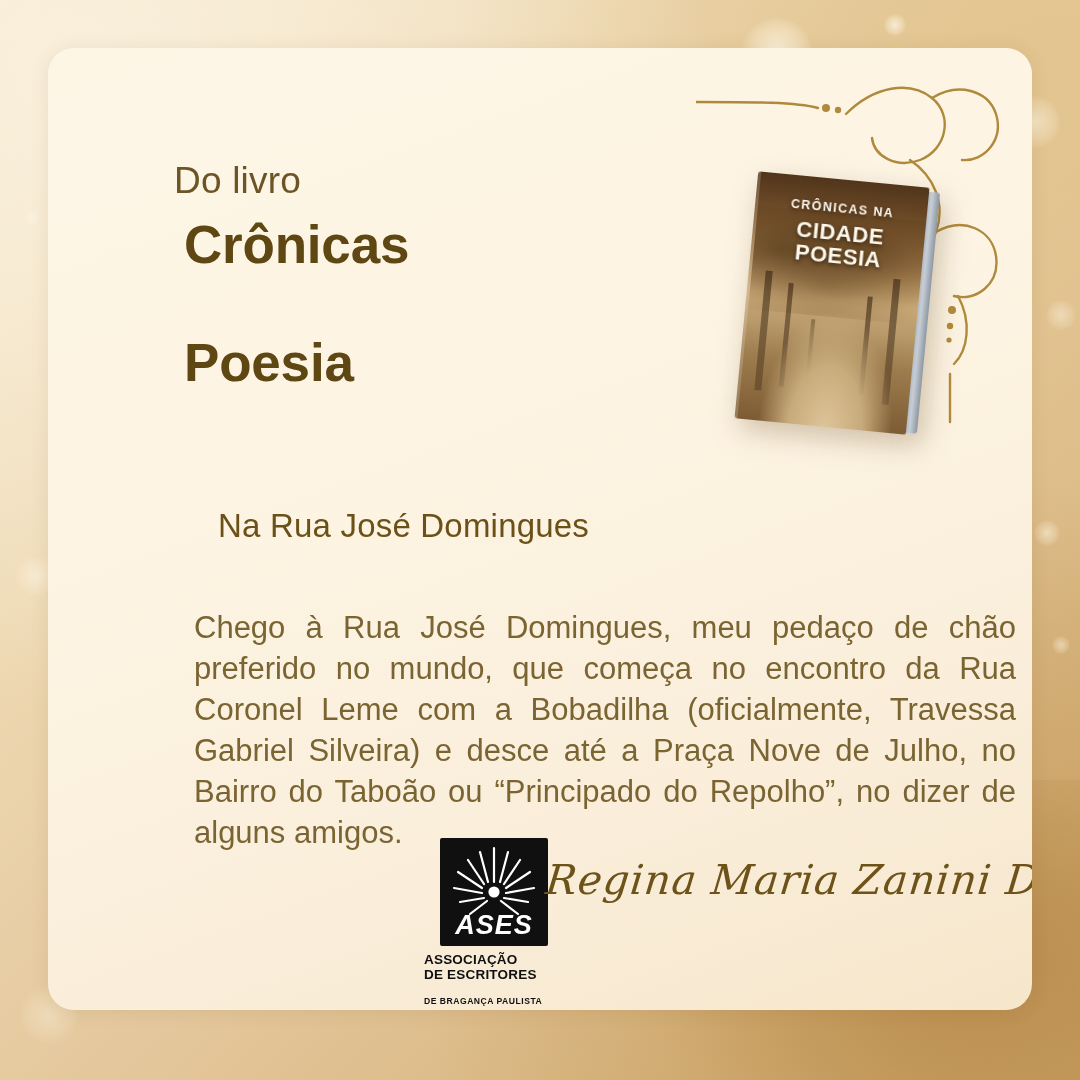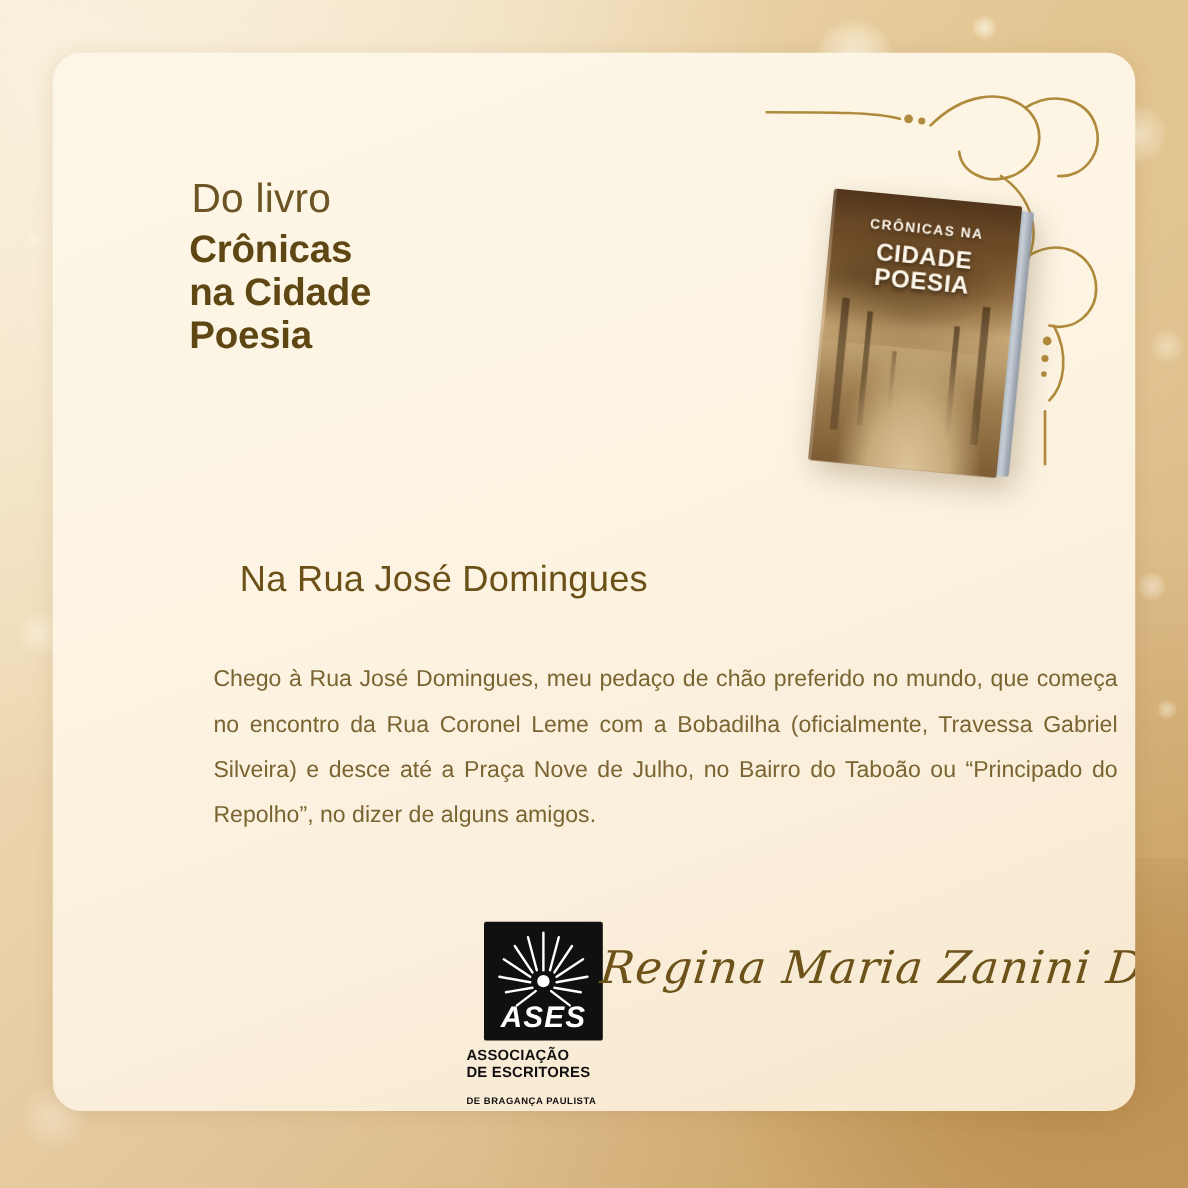--- a/index.html
+++ b/index.html
@@ -85,25 +85,25 @@
   }
   .head-pre {
     font-size: 37px;
     color: #6d5425;
     letter-spacing: .2px;
     line-height: 1.15;
     margin: 0 0 4px 2px;
     font-weight: 400;
   }
   .head-title {
-    font-size: 35px;
+    font-size: 53px;
     font-weight: 700;
     color: #5f4714;
     line-height: 1.12;
-    margin: 0;
+    margin: 12px;
     letter-spacing: -0.2px;
   }
 
   
   .book {
     position: absolute;
     left: 698px;
     top: 131px;
     width: 172px;
     height: 248px;
@@ -193,21 +193,21 @@
     font-size: 33px;
     font-weight: 400;
     color: #6b5118;
     letter-spacing: .2px;
   }
   .chron-body {
     position: absolute;
     left: 146px;
     top: 528px;
     width: 822px;
-    font-size: 21px;
+    font-size: 31px;
     line-height: 41px;
     color: #7a6432;
     text-align: justify;
     text-justify: inter-word;
   }
 
   
   .footer {
     position: absolute;
     left: 0;
@@ -287,21 +287,21 @@
         <circle cx="256" cy="246" r="4"></circle>
         <circle cx="254" cy="262" r="3.2"></circle>
         <circle cx="253" cy="276" r="2.6"></circle>
       </g>
     </svg>
 
     <div class="head">
       <p class="head-pre">Do livro</p>
       <h1 class="head-title">
         <span>Crônicas</span><br>
-        <span>na Cidade</span><br>
+        <br>
         <span>Poesia</span>
       </h1>
     </div>
 
     <div class="book">
       <div class="spine"></div>
       <div class="front">
         <div class="canopy"></div>
         <div class="trunk t1"></div>
         <div class="trunk t2"></div>

